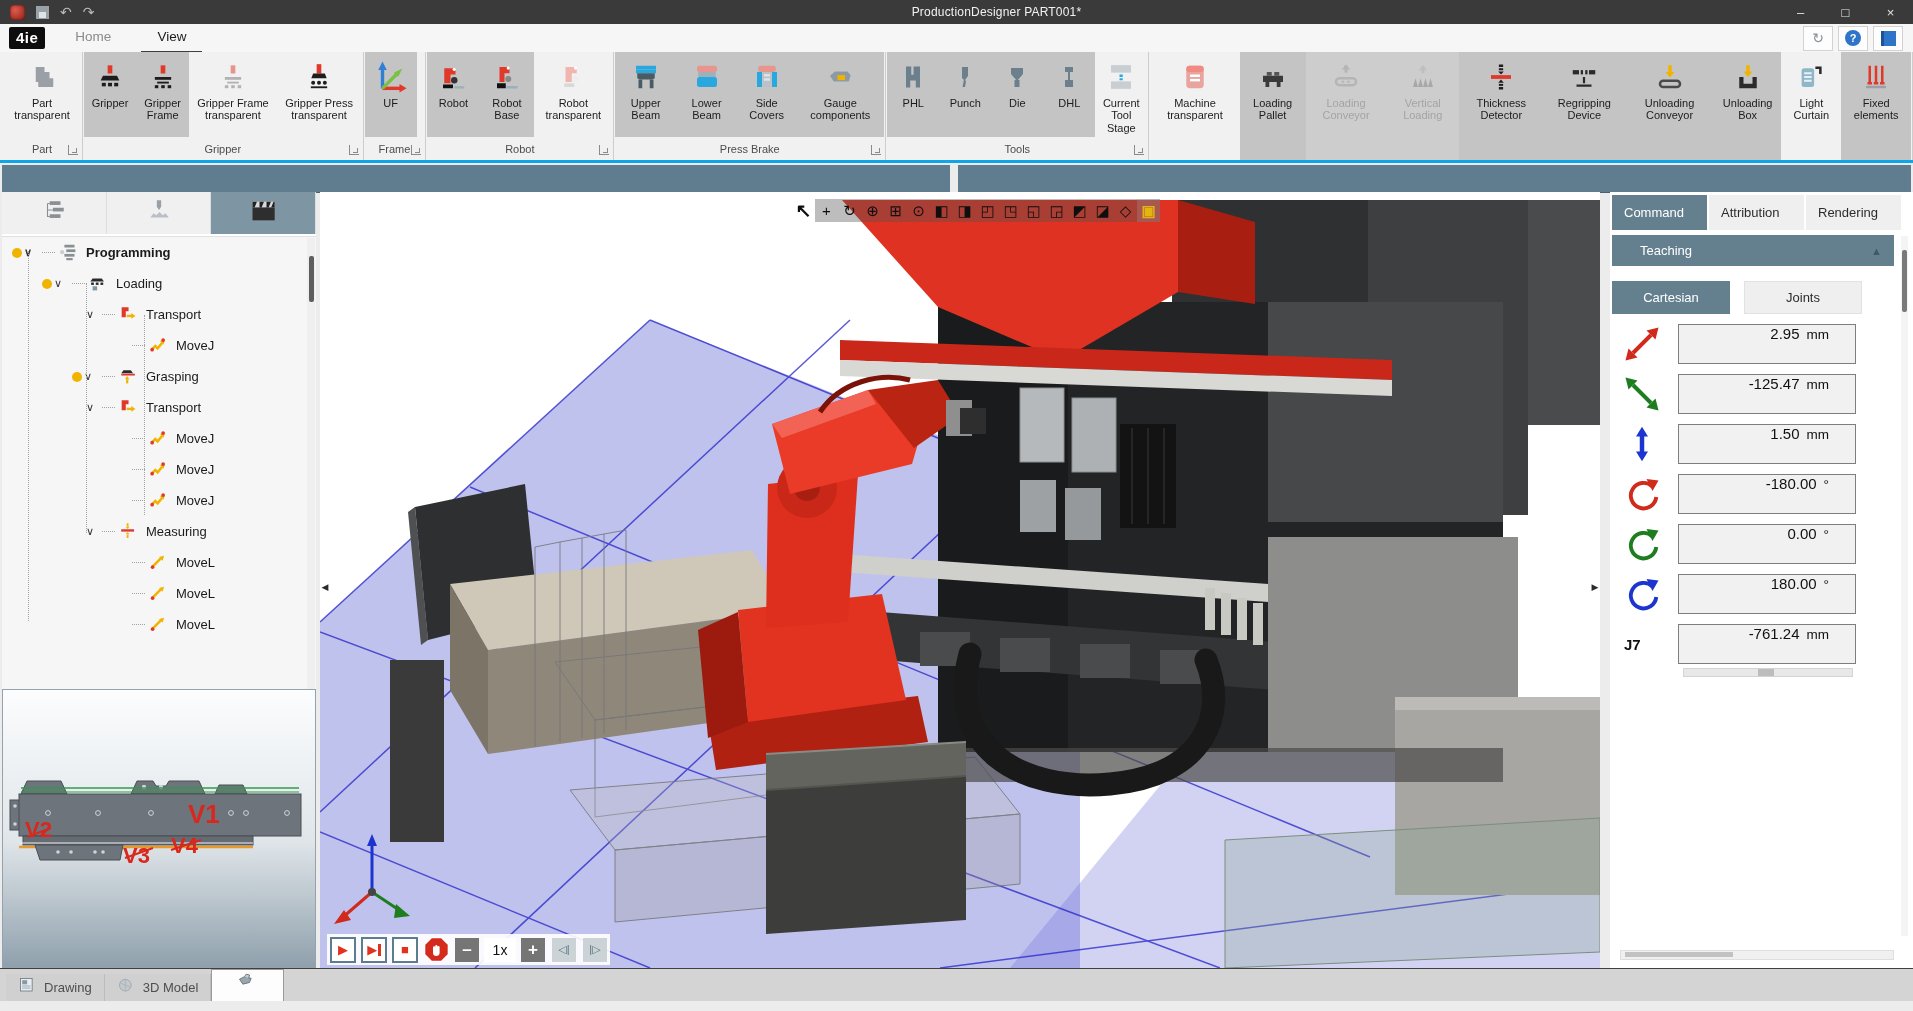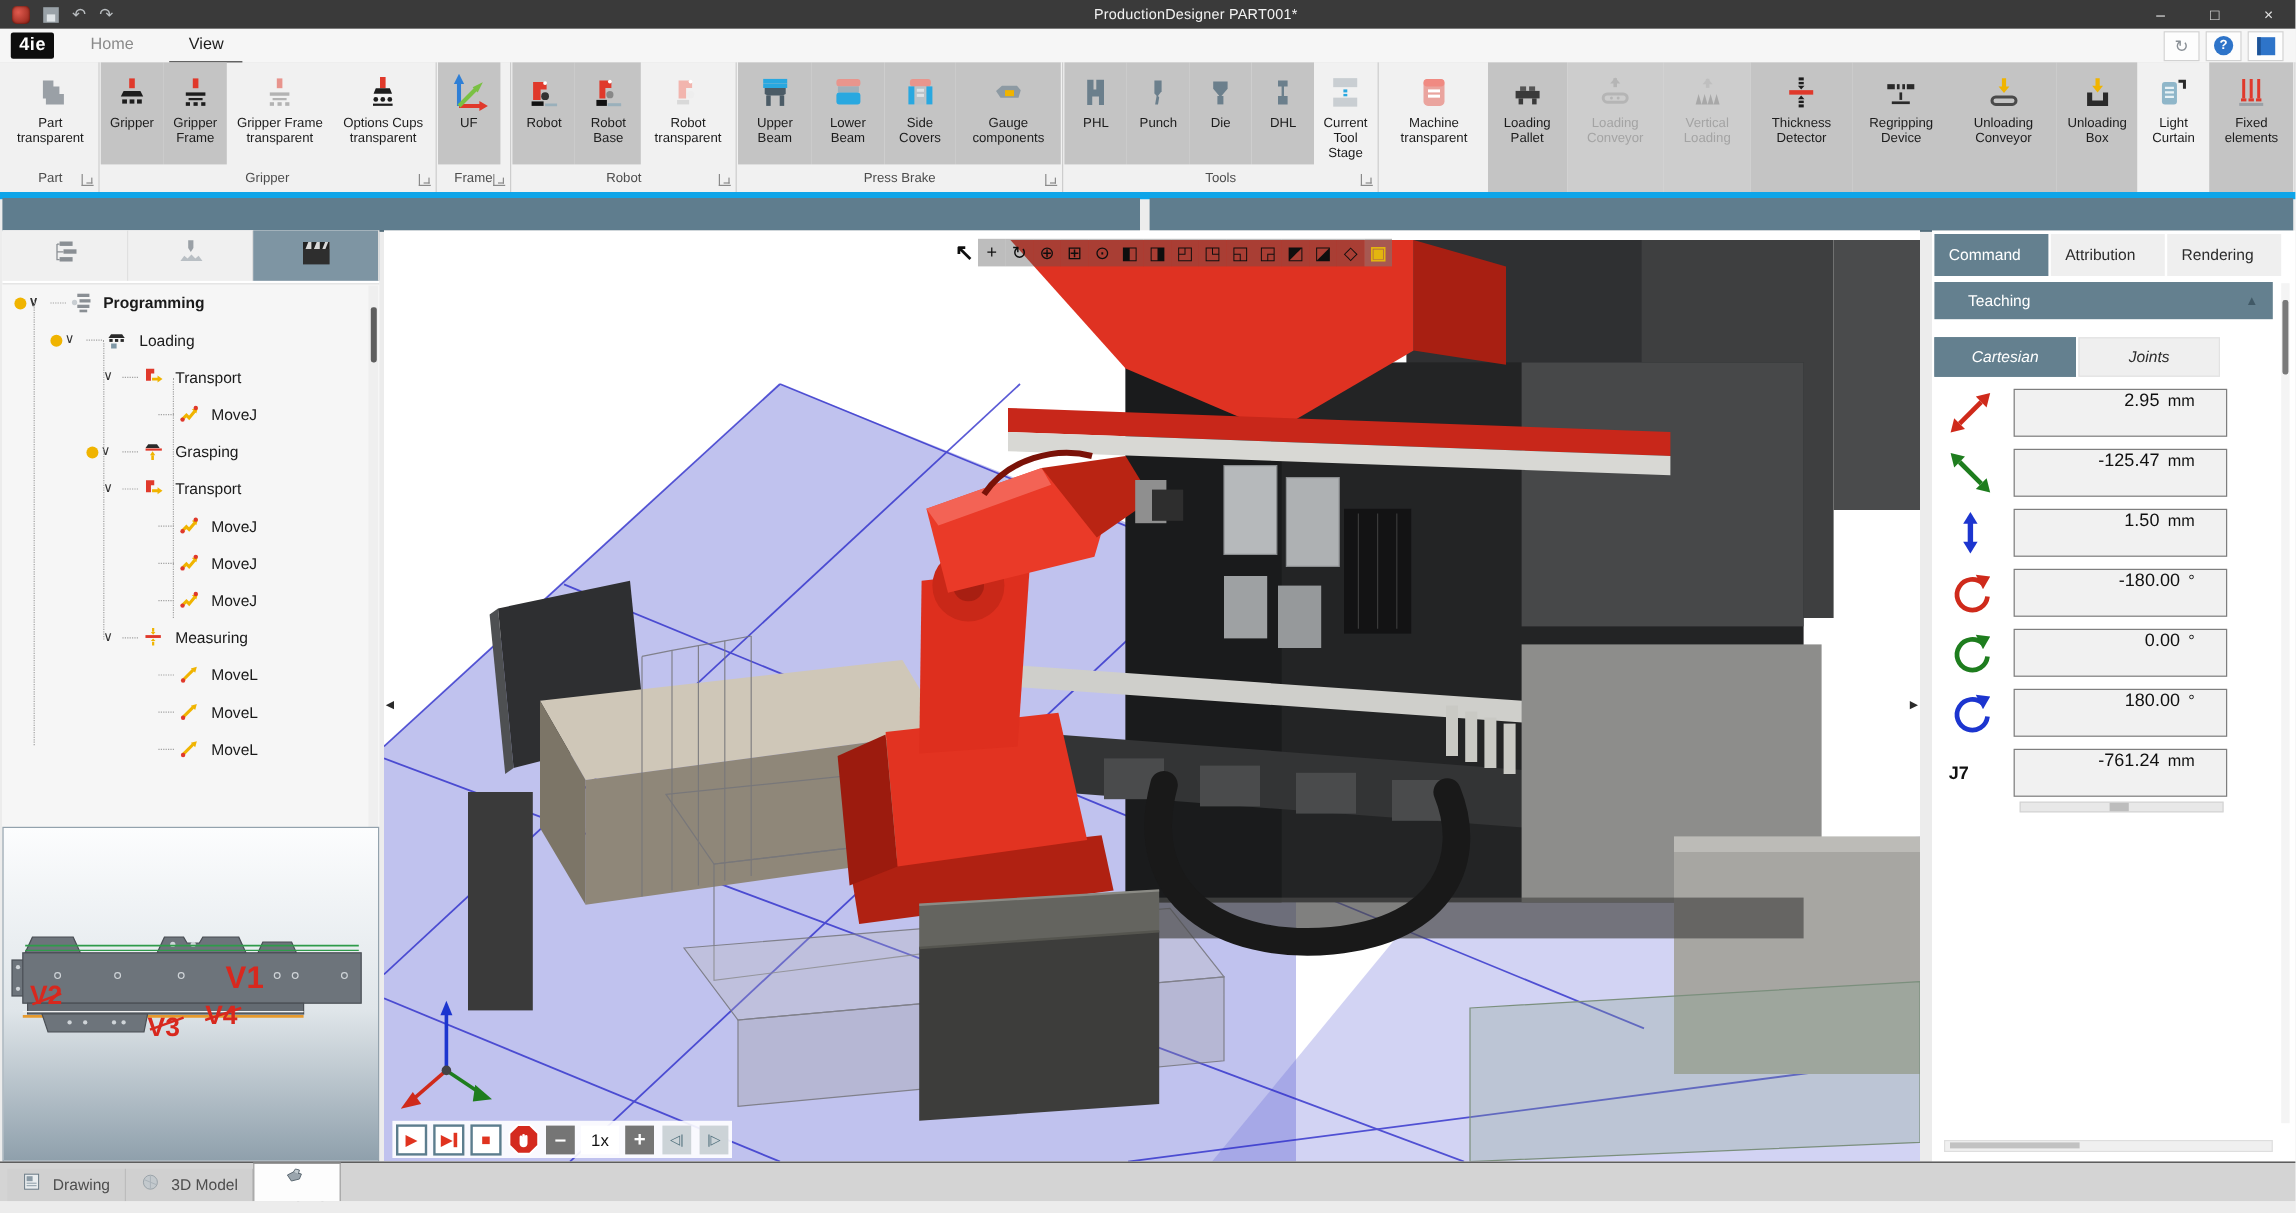--- a/index.html
+++ b/index.html
@@ -23,21 +23,21 @@
   .tabrow{position:absolute;left:0;top:24px;right:0;height:28px;background:#f6f6f6;display:flex;align-items:center;border-bottom:1px solid #e3e3e3;}
   .logo4ie{margin-left:9px;background:#0d0d0d;color:#fff;font-weight:bold;font-size:15px;padding:2px 7px 3px;border-radius:2px;letter-spacing:.5px;}
   .ribtab{padding:0 16px;height:28px;line-height:27px;font-size:13.5px;color:#8a8a8a;margin-left:14px;}
   .ribtab.active{color:#1d1d1d;border-bottom:3px solid #3f3f3f;}
   .tabrow-right{margin-left:auto;display:flex;gap:5px;padding-right:10px;}
   .miniicon{width:28px;height:23px;border:1px solid #d2d2d2;background:#fdfdfd;display:flex;align-items:center;justify-content:center;font-size:14px;color:#8a9096;}
   .helpq{width:16px;height:16px;border-radius:50%;background:#2e74c9;color:#fff;font-size:11px;font-weight:bold;display:flex;align-items:center;justify-content:center;}
   .bookic{width:12px;height:15px;background:#2e74c9;border-left:3px solid #1d5396;}
 
   
-  .ribbon{position:absolute;left:0;top:52px;right:0;height:108px;background:#f1f1f1;border-bottom:6px solid #0ea5e9;display:flex;align-items:stretch;padding-left:2px;}
+  .ribbon{position:absolute;left:0;top:52px;right:0;height:108px;background:#f1f1f1;border-bottom:3px solid #0ea5e9;display:flex;align-items:stretch;padding-left:2px;}
   .rib-group{display:flex;flex-direction:column;border-right:1px solid #cdcdcd;padding:0 1px;}
   .rib-items{flex:1;display:flex;align-items:stretch;}
   .rib-item{display:flex;flex-direction:column;align-items:center;padding:5px 6px 1px;max-width:82px;min-width:40px;
             font-size:11px;line-height:1.12;text-align:center;color:#1c1c1c;}
   .rib-group[data-g="Part"] .rib-item{max-width:118px;}
   .rib-item.hl{background:#c4c4c4;}
   .rib-item.dis{background:#cdcdcd;color:#a4a4a4;}
   .rib-item.dis svg{opacity:.45;}
   .rib-icon{height:40px;display:flex;align-items:center;justify-content:center;}
   .rib-footer{height:23px;display:flex;align-items:center;justify-content:center;position:relative;font-size:11px;color:#4c4c4c;padding:0 14px;}
@@ -85,21 +85,21 @@
   .pb-speed{width:32px;height:24px;background:#fff;color:#111;font-size:14px;display:flex;align-items:center;justify-content:center;}
   .pb-skip{width:24px;height:24px;background:#ccd3d7;color:#54737f;font-size:11px;display:flex;align-items:center;justify-content:center;margin-left:2px;}
 
   
   .right-panel{position:absolute;left:1610px;top:192px;width:303px;height:776px;background:#fff;}
   .rp-tabs{display:flex;gap:2px;padding:3px 2px 0 2px;}
   .rp-tab{width:95px;height:35px;background:#efefef;color:#2c2c2c;font-size:13px;display:flex;align-items:center;padding-left:12px;box-sizing:border-box;}
   .rp-tab.active{background:#64808f;color:#fff;}
   .rp-section{margin:5px 2px 0 2px;height:31px;background:#64808f;color:#fff;font-size:13px;display:flex;align-items:center;padding:0 12px 0 28px;width:282px;box-sizing:border-box;}
   .rp-collapse{margin-left:auto;color:#415966;font-size:11px;}
-  .rp-modes{display:flex;gap:2px;margin:15px 16px 10px 2px;font-style:italic;}
+  .rp-modes{display:flex;gap:14px;margin:15px 16px 10px 2px;}
   .rp-mode{width:118px;height:33px;display:flex;align-items:center;justify-content:center;font-size:13px;background:#efefef;color:#2c2c2c;border:1px solid #e2e2e2;box-sizing:border-box;}
   .rp-mode.active{background:#64808f;color:#fff;border-color:#64808f;}
   .rp-row{display:flex;align-items:center;margin:0 0 10px 10px;height:40px;}
   .rp-ric{width:58px;display:flex;align-items:center;justify-content:flex-start;padding-left:4px;box-sizing:border-box;font-weight:bold;font-size:15px;color:#111;}
   .rp-box{width:178px;height:40px;background:#f1f1f1;border:1px solid #7e7e7e;display:flex;align-items:baseline;justify-content:flex-end;
           padding-right:26px;font-size:15px;color:#101010;gap:7px;box-sizing:border-box;}
   .rp-unit{font-size:13.5px;}
   .rp-slider{position:relative;width:168px;height:7px;background:#e8e8e8;border:1px solid #d4d4d4;margin:-6px 0 0 73px;}
   .rp-slider div{position:absolute;left:44%;top:0;width:16px;height:7px;background:#bdbdbd;}
   .rp-vscroll{position:absolute;right:5px;top:44px;width:7px;height:700px;background:#f4f4f4;}
@@ -213,21 +213,21 @@
             <div class="rib-icon">
               <svg width="28" height="30" viewBox="0 0 24 24">
                 <rect x="10" y="1" width="4" height="8" fill="#e0392b"></rect>
                 <path d="M7 9h10l1.6 4H5.4z" fill="#1d1d1d"></path>
                 <circle cx="7" cy="17" r="1.7" fill="#1d1d1d"></circle>
                 <circle cx="12" cy="17" r="1.7" fill="#1d1d1d"></circle>
                 <circle cx="17" cy="17" r="1.7" fill="#1d1d1d"></circle>
                 <rect x="5" y="20" width="14" height="1.6" fill="#1d1d1d"></rect>
               </svg>
             </div>
-            <div>Options Cups transparent</div>
+            <div>Gripper Press transparent</div>
           </div>
         </div>
         <div class="rib-footer">
           <span>Gripper</span>
           <span class="launcher"></span>
         </div>
       </div>
       <div class="rib-group" data-g="Frame">
         <div class="rib-items">
           <div class="rib-item hl">

